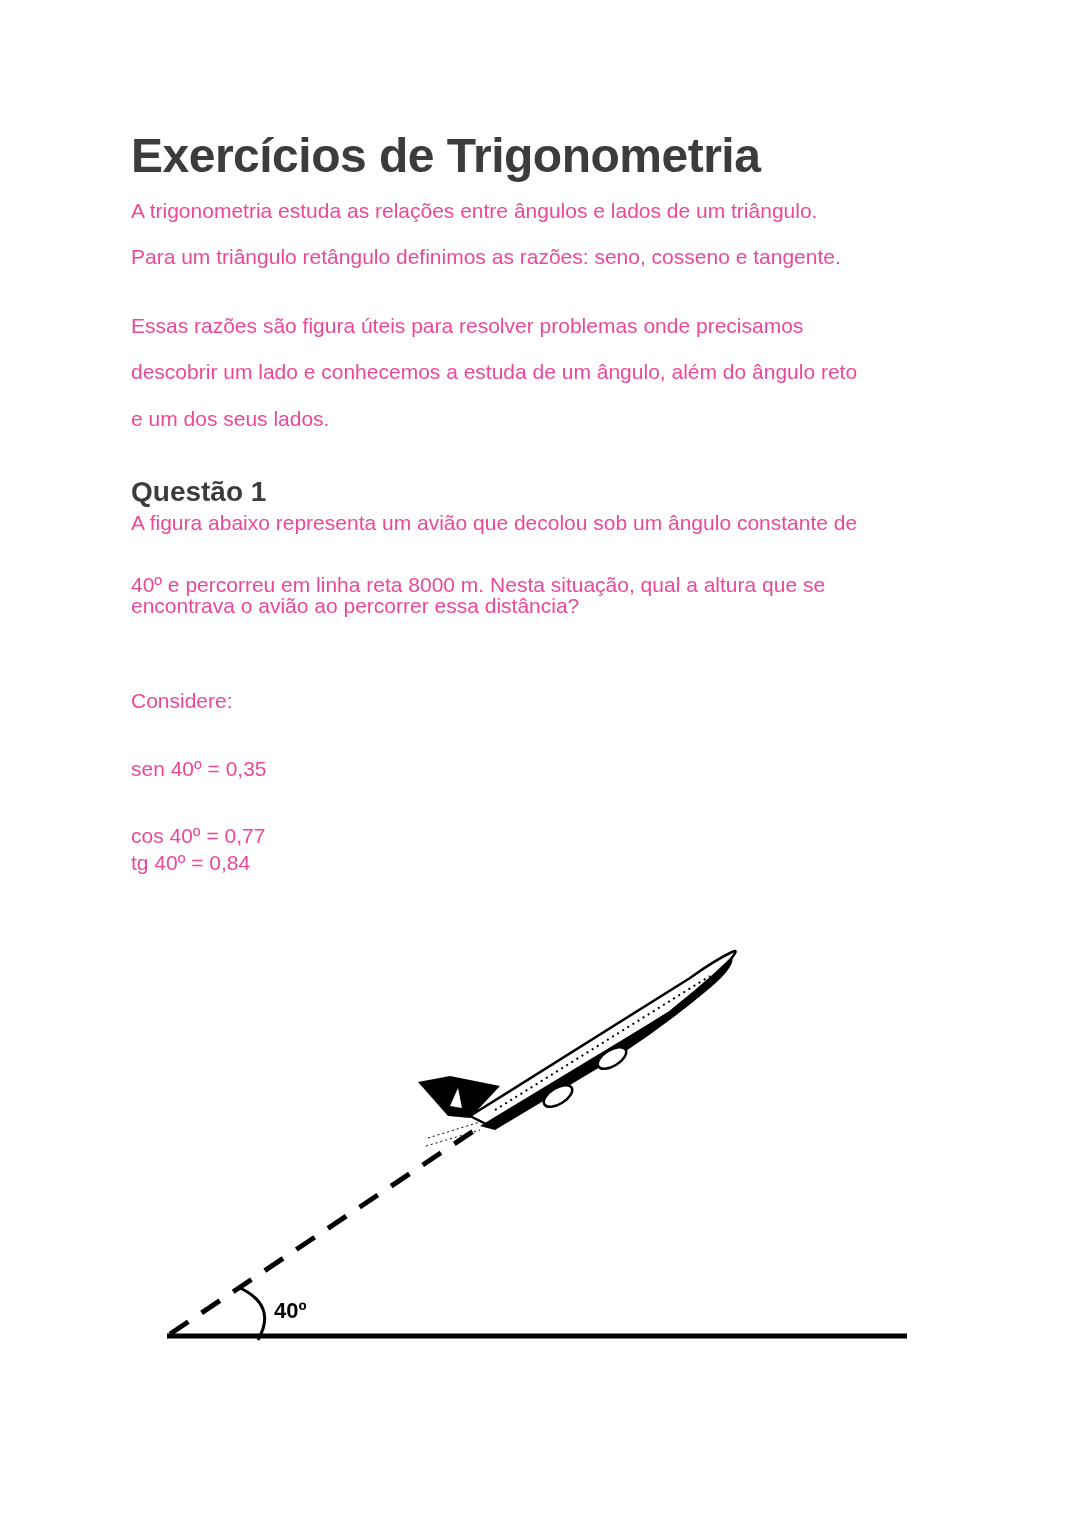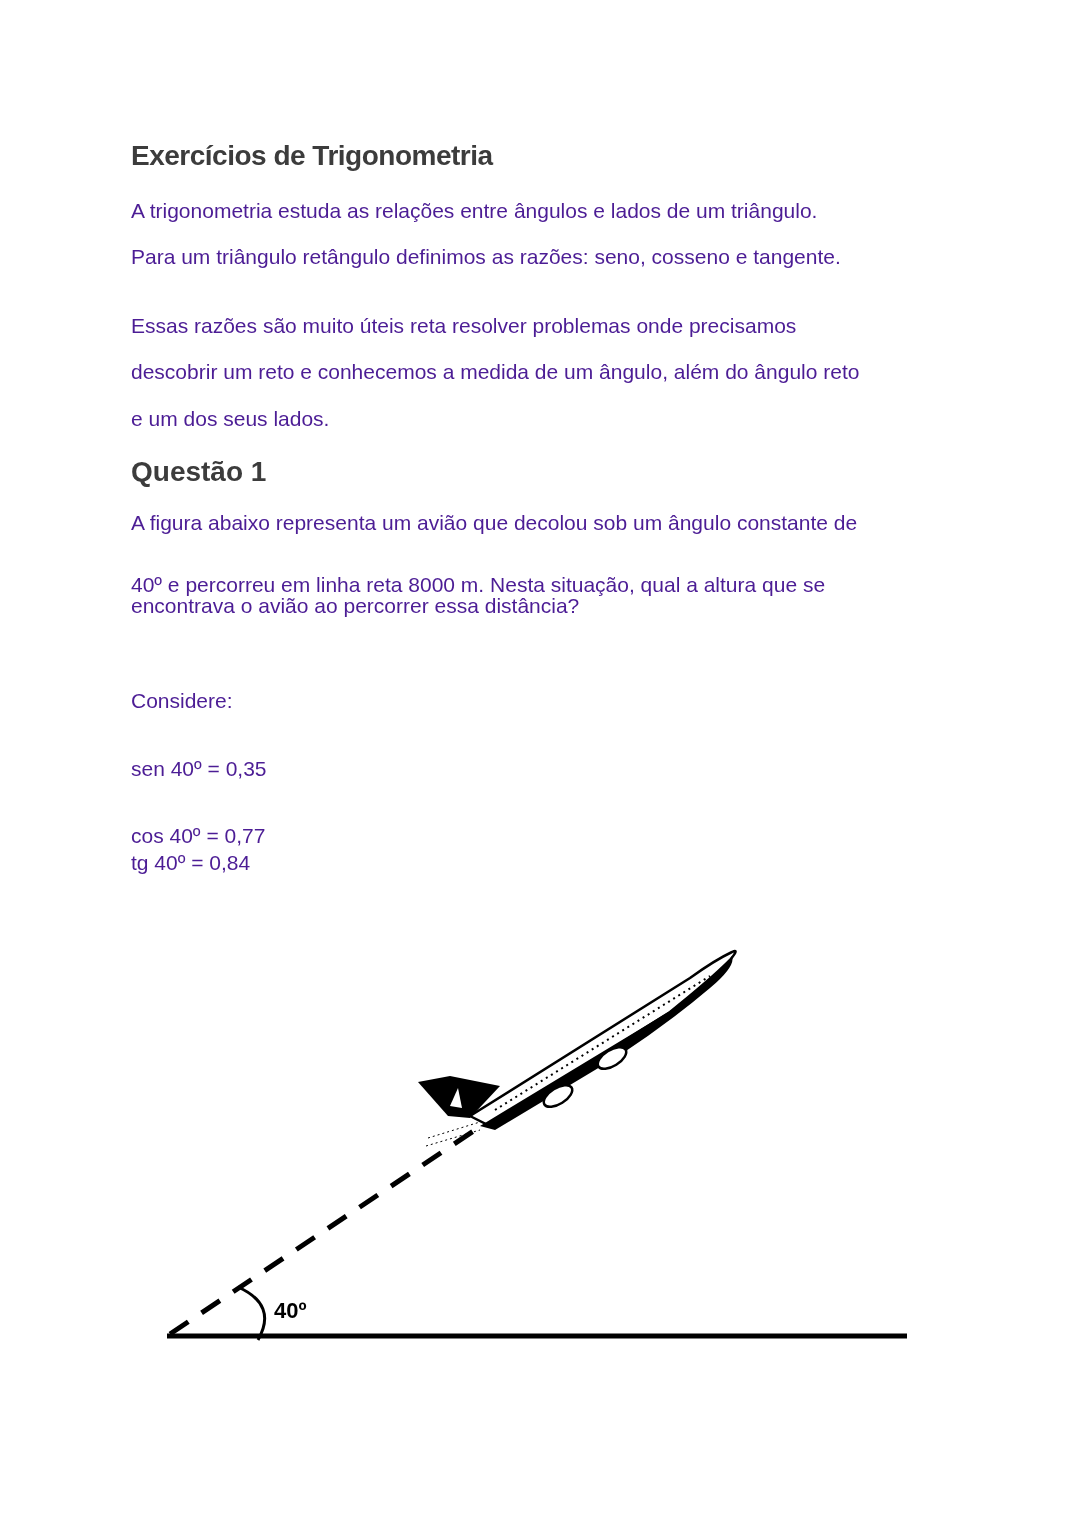--- a/index.html
+++ b/index.html
@@ -1,39 +1,39 @@
 <!DOCTYPE html>
 <html><head>
   <meta charset="utf-8">
   <style>
     html, body { margin: 0; padding: 0; background: #ffffff; }
     body { width: 1080px; height: 1525px; position: relative; overflow: hidden;
            font-family: "Liberation Sans", "DejaVu Sans", sans-serif; color: #434343; }
     .page { position: absolute; left: 131px; top: 0; width: 830px; }
-    .title { position: absolute; left: 0; top: 128px; margin: 0; font-size: 28px; font-weight: bold;
+    .title { position: absolute; left: 0; top: 128px; margin: 0; font-size: 48px; font-weight: bold;
              color: #3c3c3c; letter-spacing: -0.5px; white-space: nowrap; line-height: 56px; }
-    .p { position: absolute; left: 0; margin: 0; font-size: 21px; line-height: 46.5px; color: #4c1d95; white-space: nowrap; }
+    .p { position: absolute; left: 0; margin: 0; font-size: 21px; line-height: 46.5px; color: #ec4899; white-space: nowrap; }
     .h2 { position: absolute; left: 0; margin: 0; font-size: 28px; font-weight: bold; color: #3c3c3c; line-height: 40px; white-space: nowrap; }
     .figure { position: absolute; left: 150px; top: 930px; width: 790px; height: 430px; }
     .figure svg { width: 790px; height: 430px; display: block; }
   </style>
 </head>
 <body>
 
 <div class="page">
   <h1 class="title">Exercícios de Trigonometria</h1>
 
   <p class="p" style="top:188px">A trigonometria estuda as relações entre ângulos e lados de um triângulo.</p>
   <p class="p" style="top:234px">Para um triângulo retângulo definimos as razões: seno, cosseno e tangente.</p>
 
-  <p class="p" style="top:303px">Essas razões são muito úteis reta resolver problemas onde precisamos</p>
-  <p class="p" style="top:349px">descobrir um reto e conhecemos a medida de um ângulo, além do ângulo reto</p>
+  <p class="p" style="top:303px">Essas razões são figura úteis para resolver problemas onde precisamos</p>
+  <p class="p" style="top:349px">descobrir um lado e conhecemos a estuda de um ângulo, além do ângulo reto</p>
   <p class="p" style="top:396px">e um dos seus lados.</p>
 
-  <h2 class="h2" style="top:452px">Questão 1</h2>
+  <h2 class="h2" style="top:472px">Questão 1</h2>
 
   <p class="p" style="top:500px">A figura abaixo representa um avião que decolou sob um ângulo constante de</p>
   <p class="p" style="top:562px">40º e percorreu em linha reta 8000 m. Nesta situação, qual a altura que se</p>
   <p class="p" style="top:583px">encontrava o avião ao percorrer essa distância?</p>
 
   <p class="p" style="top:678px">Considere:</p>
 
   <p class="p" style="top:746px">sen 40º = 0,35</p>
   <p class="p" style="top:813px">cos 40º = 0,77</p>
   <p class="p" style="top:840px">tg 40º = 0,84</p>

